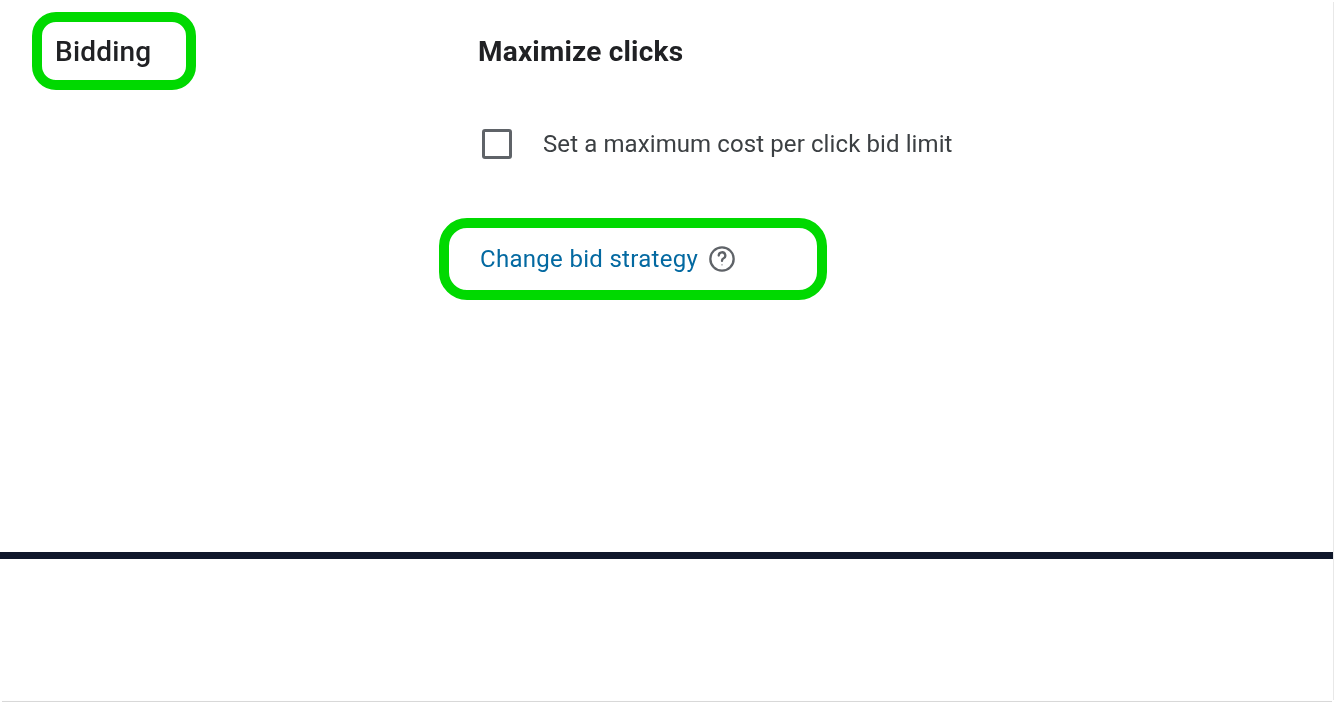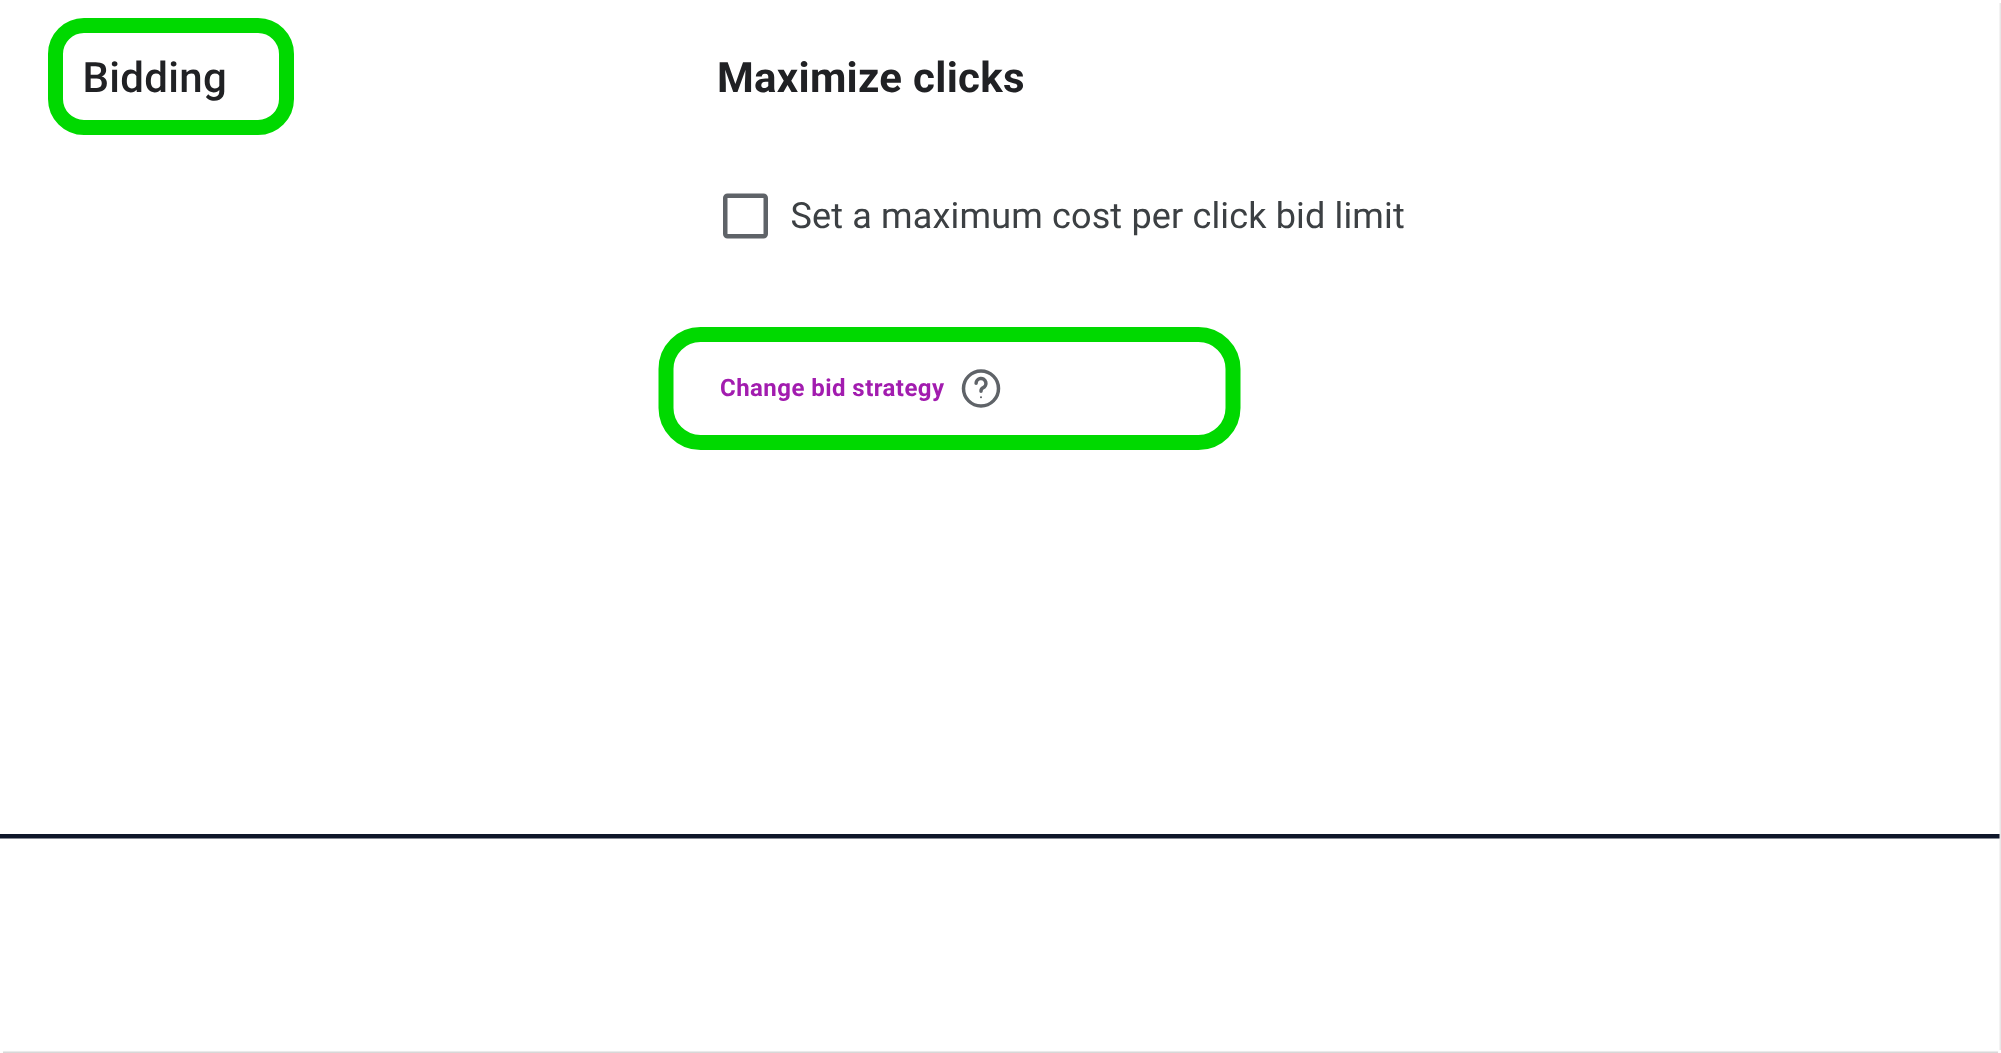--- a/index.html
+++ b/index.html
@@ -16,21 +16,21 @@
   }
   .card {
     position: relative;
     width: 1334px;
     height: 702px;
     background: #fff;
   }
   .top-section {
     padding: 30px 0 0 0;
     height: 559px;
-    border-bottom: 3px solid #0f172a;
+    border-bottom: 7px solid #0f172a;
     position: relative;
   }
   .section-title {
     position: absolute;
     left: 55px;
     top: 35px;
     font-size: 28px;
     font-weight: 500;
     color: #202124;
     letter-spacing: 0.2px;
@@ -56,21 +56,21 @@
     font-size: 28px;
     font-weight: 700;
     color: #202124;
     letter-spacing: 0.2px;
     line-height: 1.2;
     margin-bottom: 60px;
   }
   .checkbox-row {
     display: flex;
     align-items: center;
-    gap: 15px;
+    gap: 31px;
     margin-bottom: 86px;
     margin-left: 4px;
   }
   .checkbox {
     width: 30px;
     height: 30px;
     border: 3px solid #5f6368;
     border-radius: 3px;
     background: #fff;
     flex-shrink: 0;
@@ -81,23 +81,23 @@
     color: #3c4043;
     letter-spacing: 0.1px;
   }
   .change-row {
     display: flex;
     align-items: center;
     gap: 10px;
     margin-left: 2px;
   }
   .change-link {
-    font-size: 16px;
-    font-weight: 700;
-    color: #a21caf;
+    font-size: 24px;
+    font-weight: 400;
+    color: #0369a1;
     cursor: pointer;
     letter-spacing: 0.3px;
   }
   .help-icon {
     width: 28px;
     height: 28px;
     display: inline-flex;
     align-items: center;
     justify-content: center;
     cursor: pointer;

